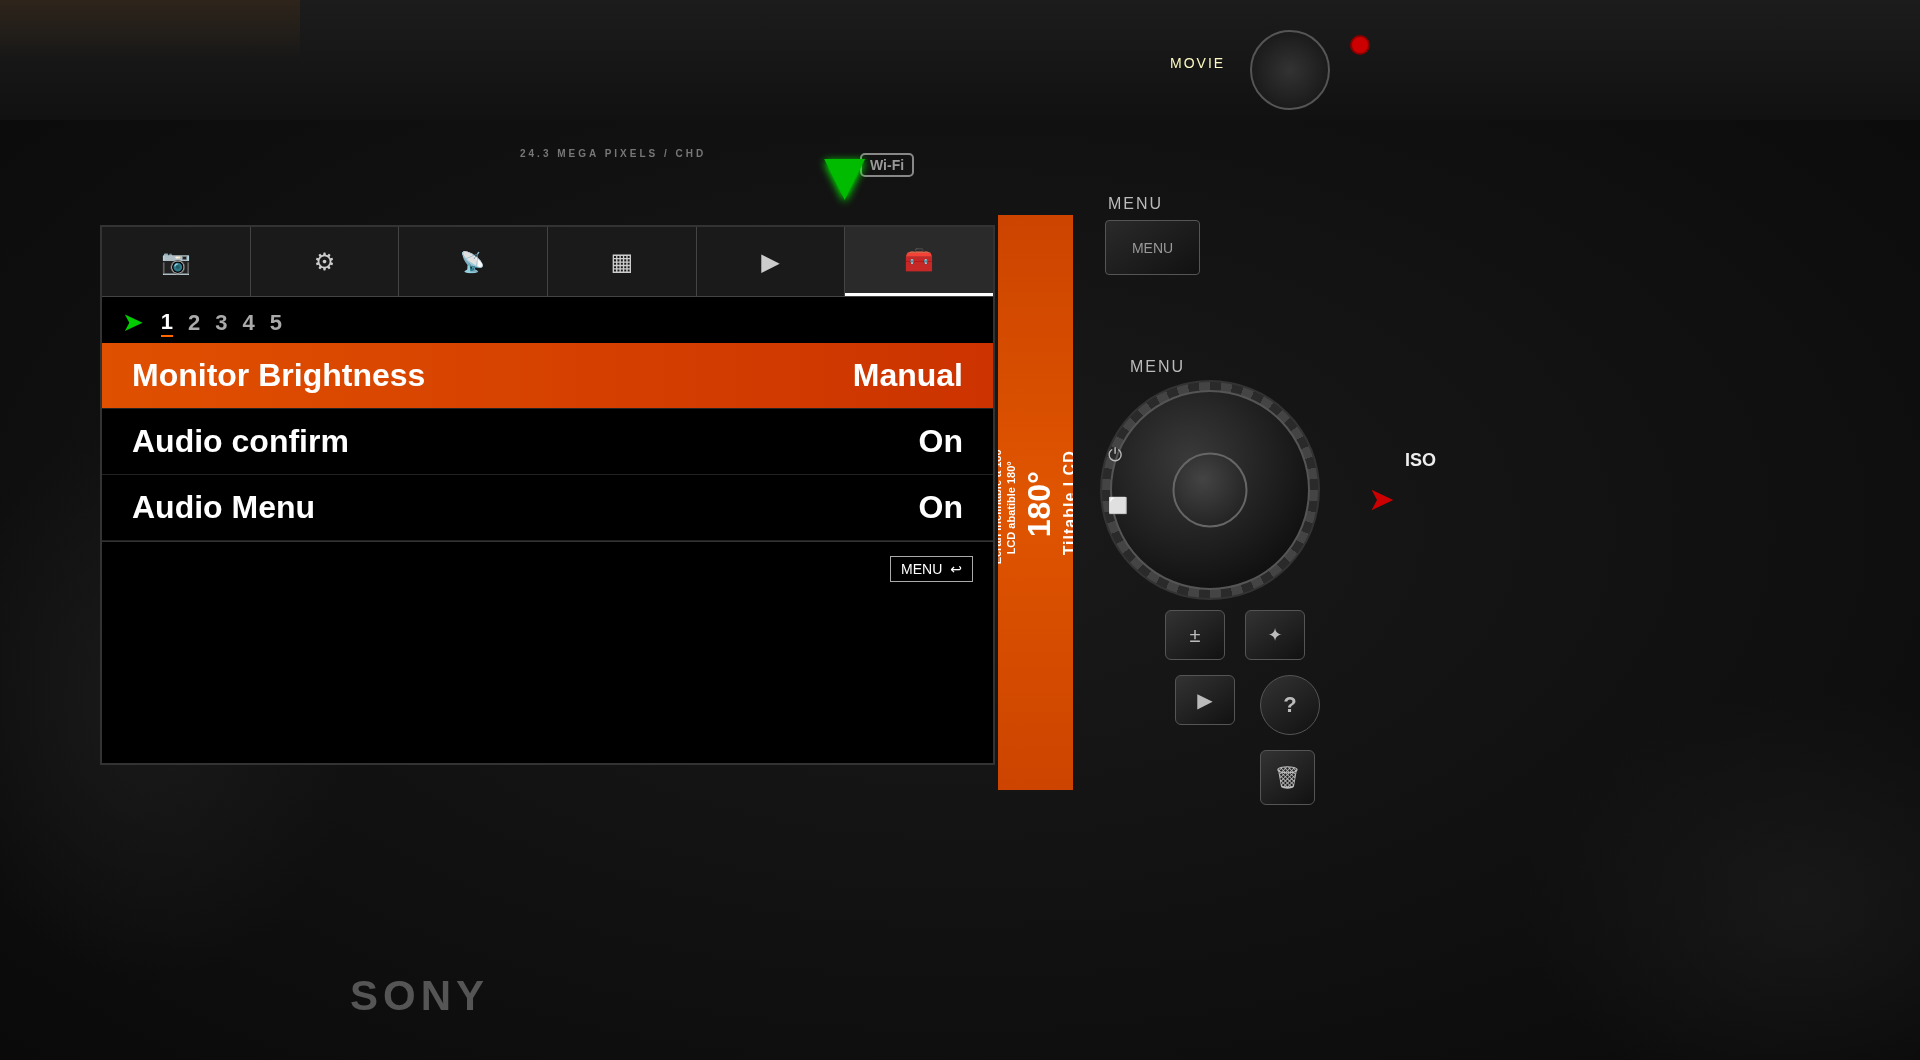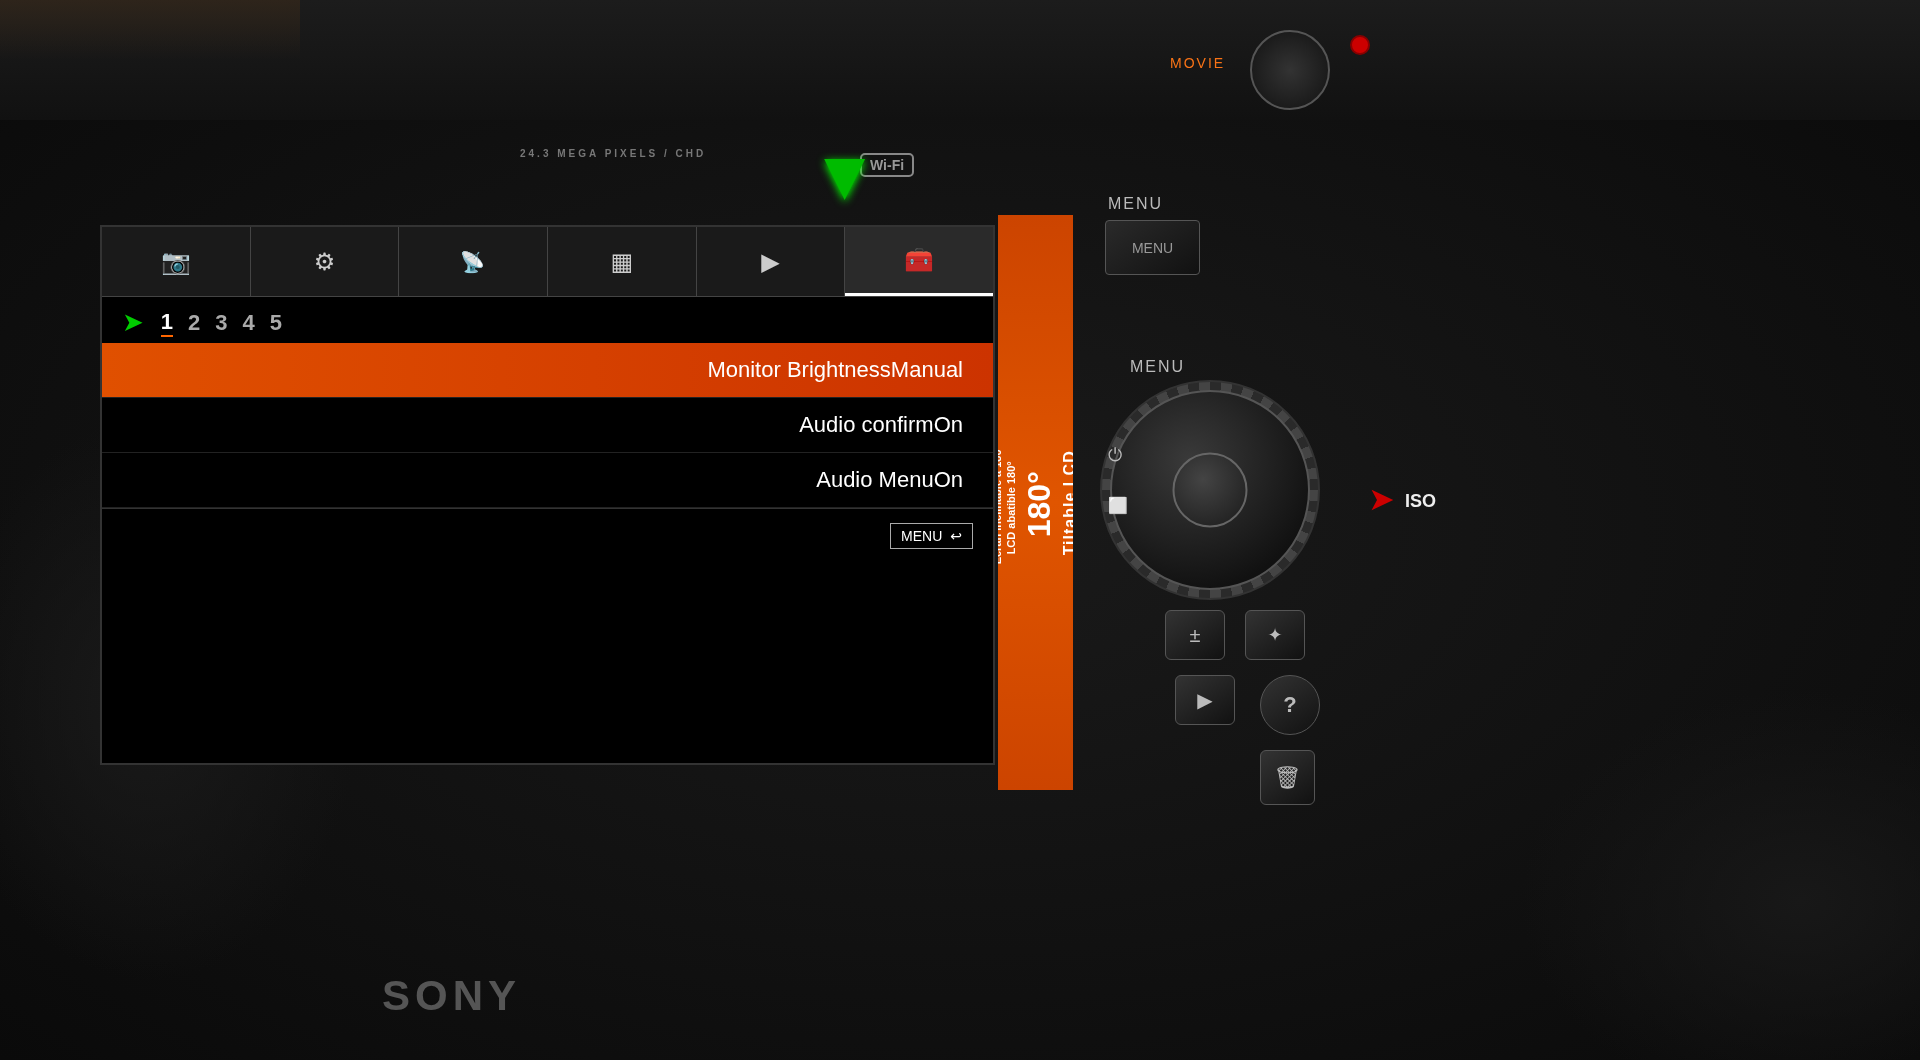--- a/index.html
+++ b/index.html
@@ -92,27 +92,27 @@
     }
 
     
     .menu-list {
       background: #000;
       flex: 1;
     }
 
     .menu-item {
       display: flex;
-      justify-content: flex-end;
+      justify-content: space-between;
       align-items: center;
       padding: 14px 30px;
       border-bottom: 1px solid #222;
       color: #fff;
-      font-size: 22px;
-      font-weight: normal;
+      font-size: 32px;
+      font-weight: bold;
     }
 
     .menu-item.selected {
       background: linear-gradient(90deg, #e05000, #cc3300);
       color: #fff;
     }
 
     .menu-item-label {
       color: inherit;
     }
@@ -170,29 +170,28 @@
 
     
     .sony-brand {
       position: absolute;
       bottom: 40px;
       left: 350px;
       color: #555;
       font-size: 42px;
       font-weight: bold;
       letter-spacing: 5px;
-      margin-left: 32px;
     }
 
     
     .movie-btn {
       position: absolute;
       top: 55px;
       left: 1170px;
-      color: #f97316;
+      color: #fef9c3;
       font-size: 14px;
       letter-spacing: 2px;
     }
 
     
     .top-right-knob {
       position: absolute;
       top: 30px;
       left: 1250px;
       width: 80px;
@@ -384,21 +383,21 @@
 
     <div style="position:absolute; top:50%; left:50%; transform:translate(-50%,-50%);
                 width:75px; height:75px; border-radius:50%;
                 background:radial-gradient(circle at 40% 35%, #444, #1a1a1a);
                 border:2px solid #666;"></div>
 
   </div>
 </div>
 
 <div style="position:absolute; top:480px; left:1368px; color:#cc0000; font-size:32px; z-index:10;">➤</div>
-<div style="position:absolute; top:491px; left:1405px; color:#eee; font-size:18px; font-weight:bold;">ISO</div>
+<div style="position:absolute; top:450px; left:1405px; color:#eee; font-size:18px; font-weight:bold;">ISO</div>
 
 <div style="position:absolute; top:445px; left:1108px; display:flex; flex-direction:column; gap:30px;">
   <div style="color:#bbb; font-size:18px;">⏻</div>
   <div style="color:#bbb; font-size:16px;">⬜</div>
 </div>
 
 <div style="position:absolute; top:610px; left:1165px; display:flex; gap:20px;">
   <div style="width:60px; height:50px; background:linear-gradient(145deg,#333,#111);
               border:1px solid #555; border-radius:6px; display:flex; align-items:center;
               justify-content:center; color:#bbb; font-size:20px;">

